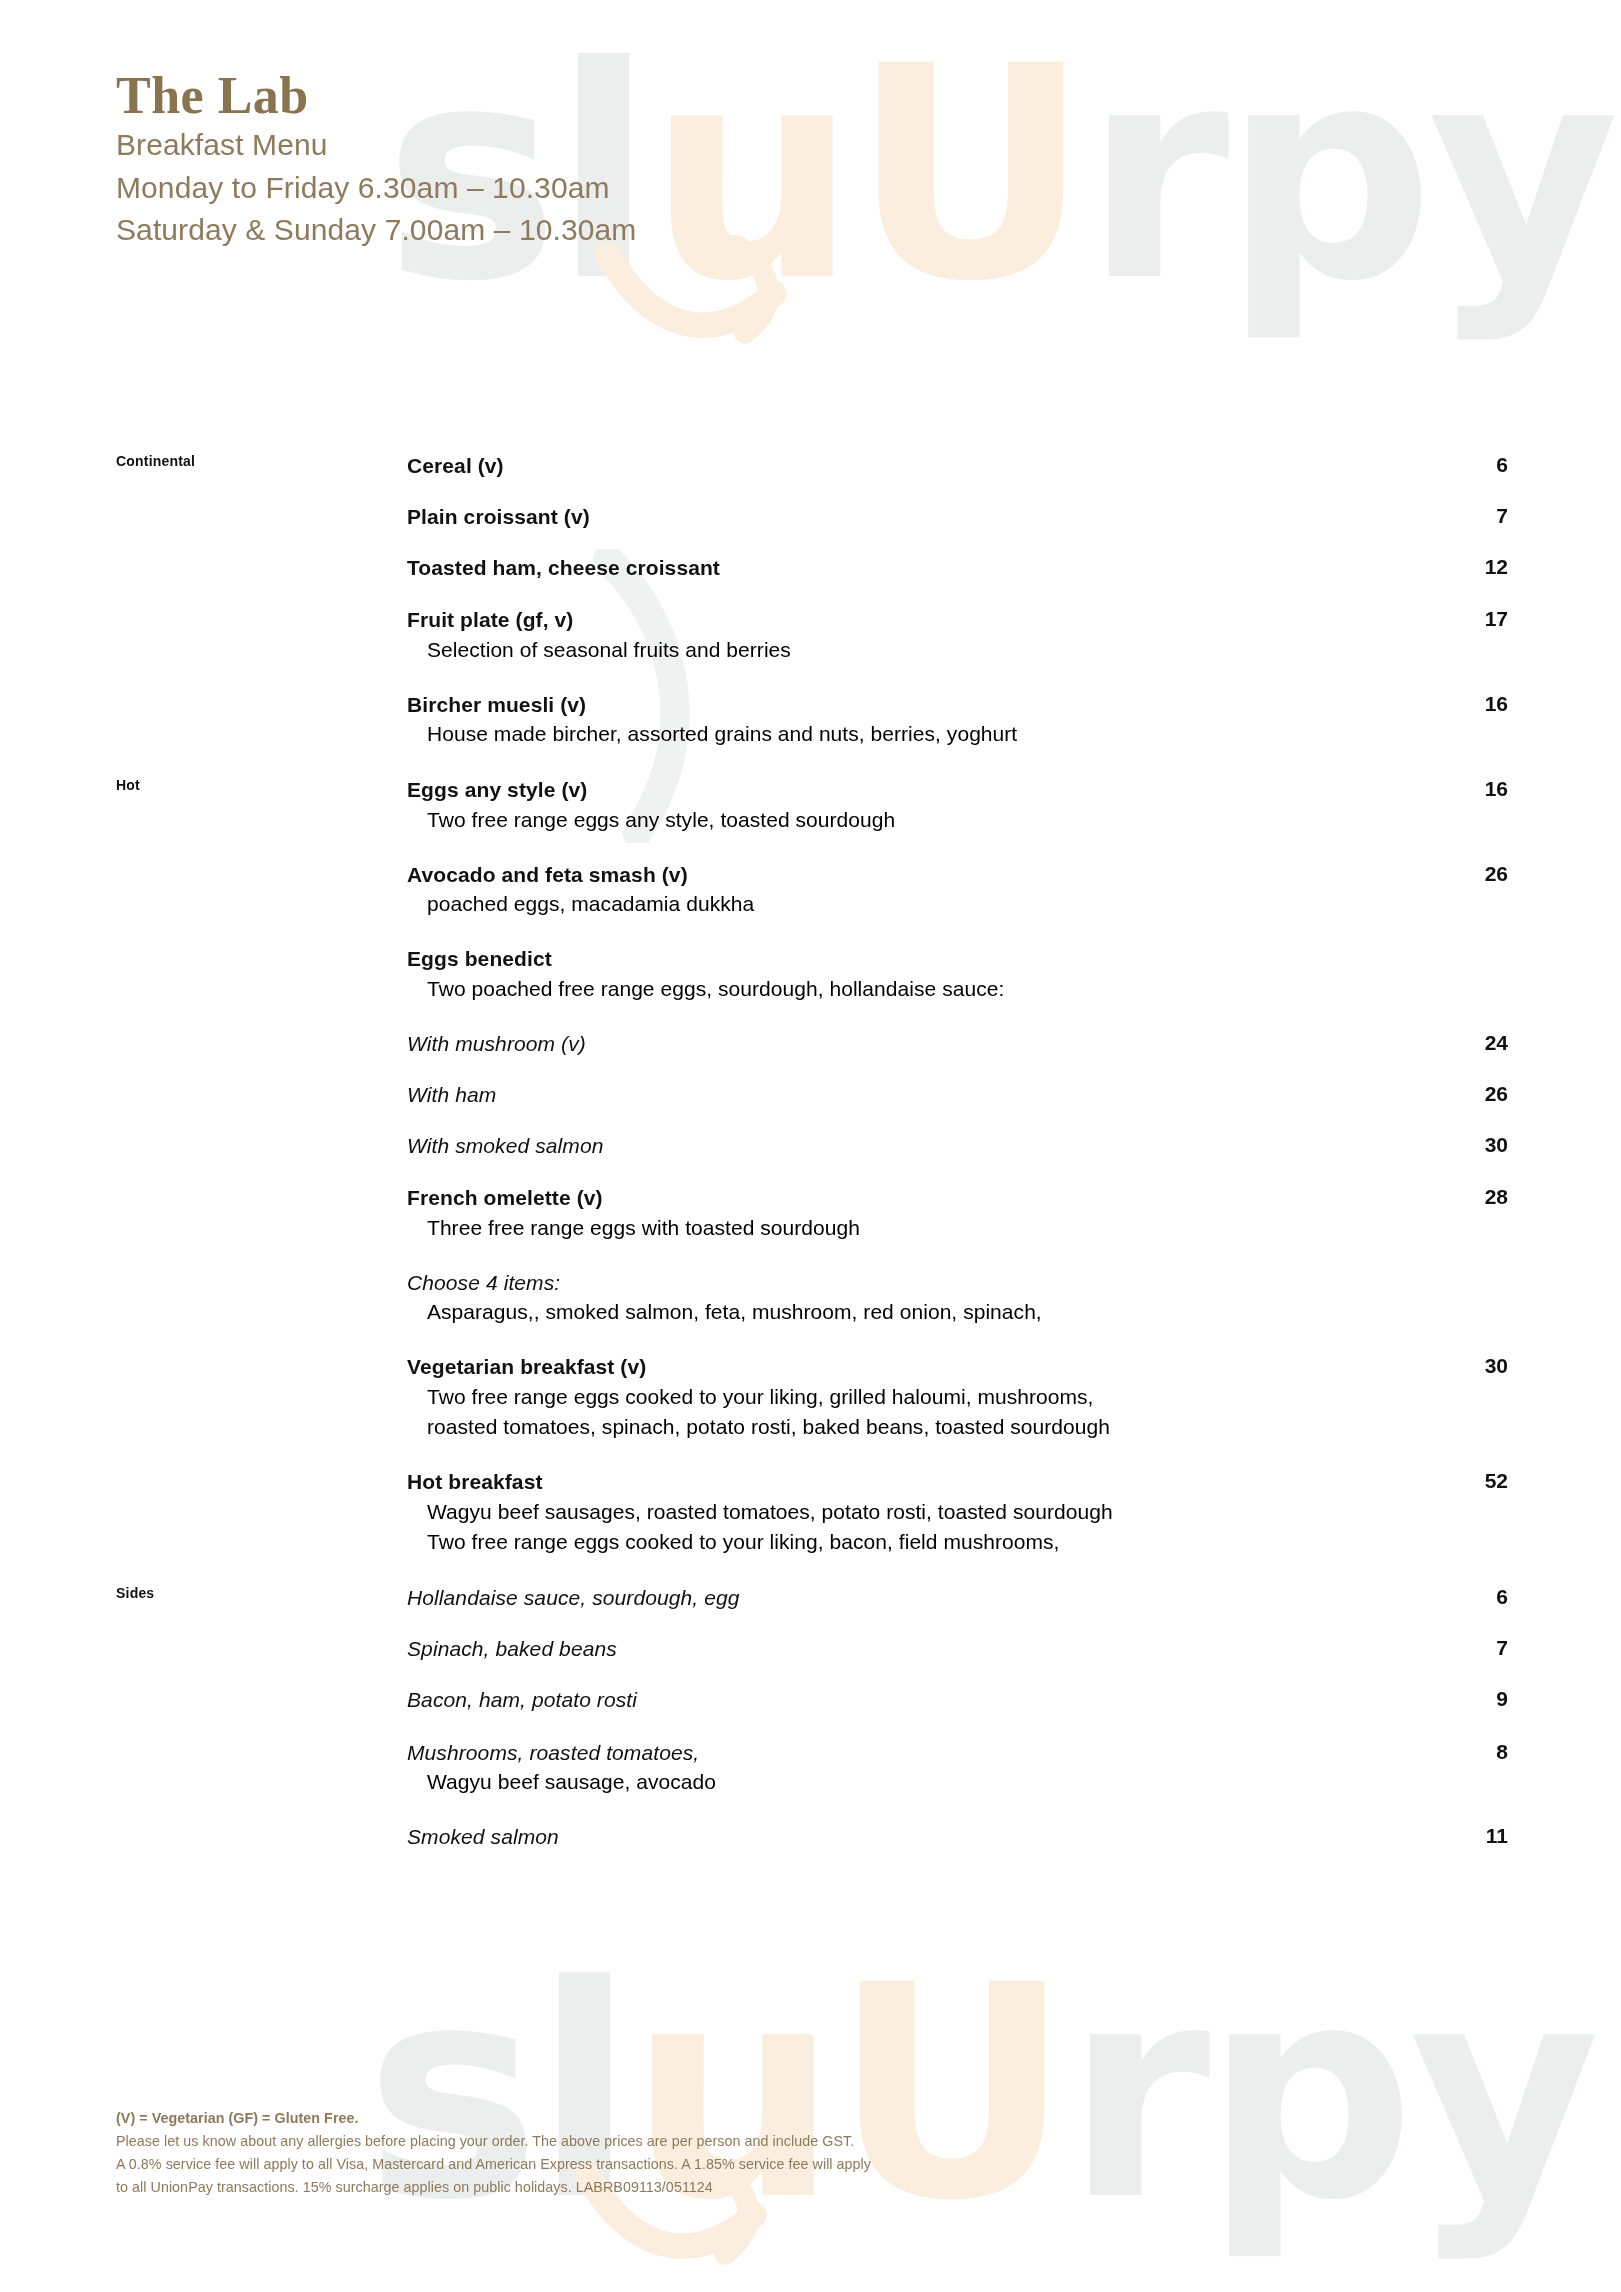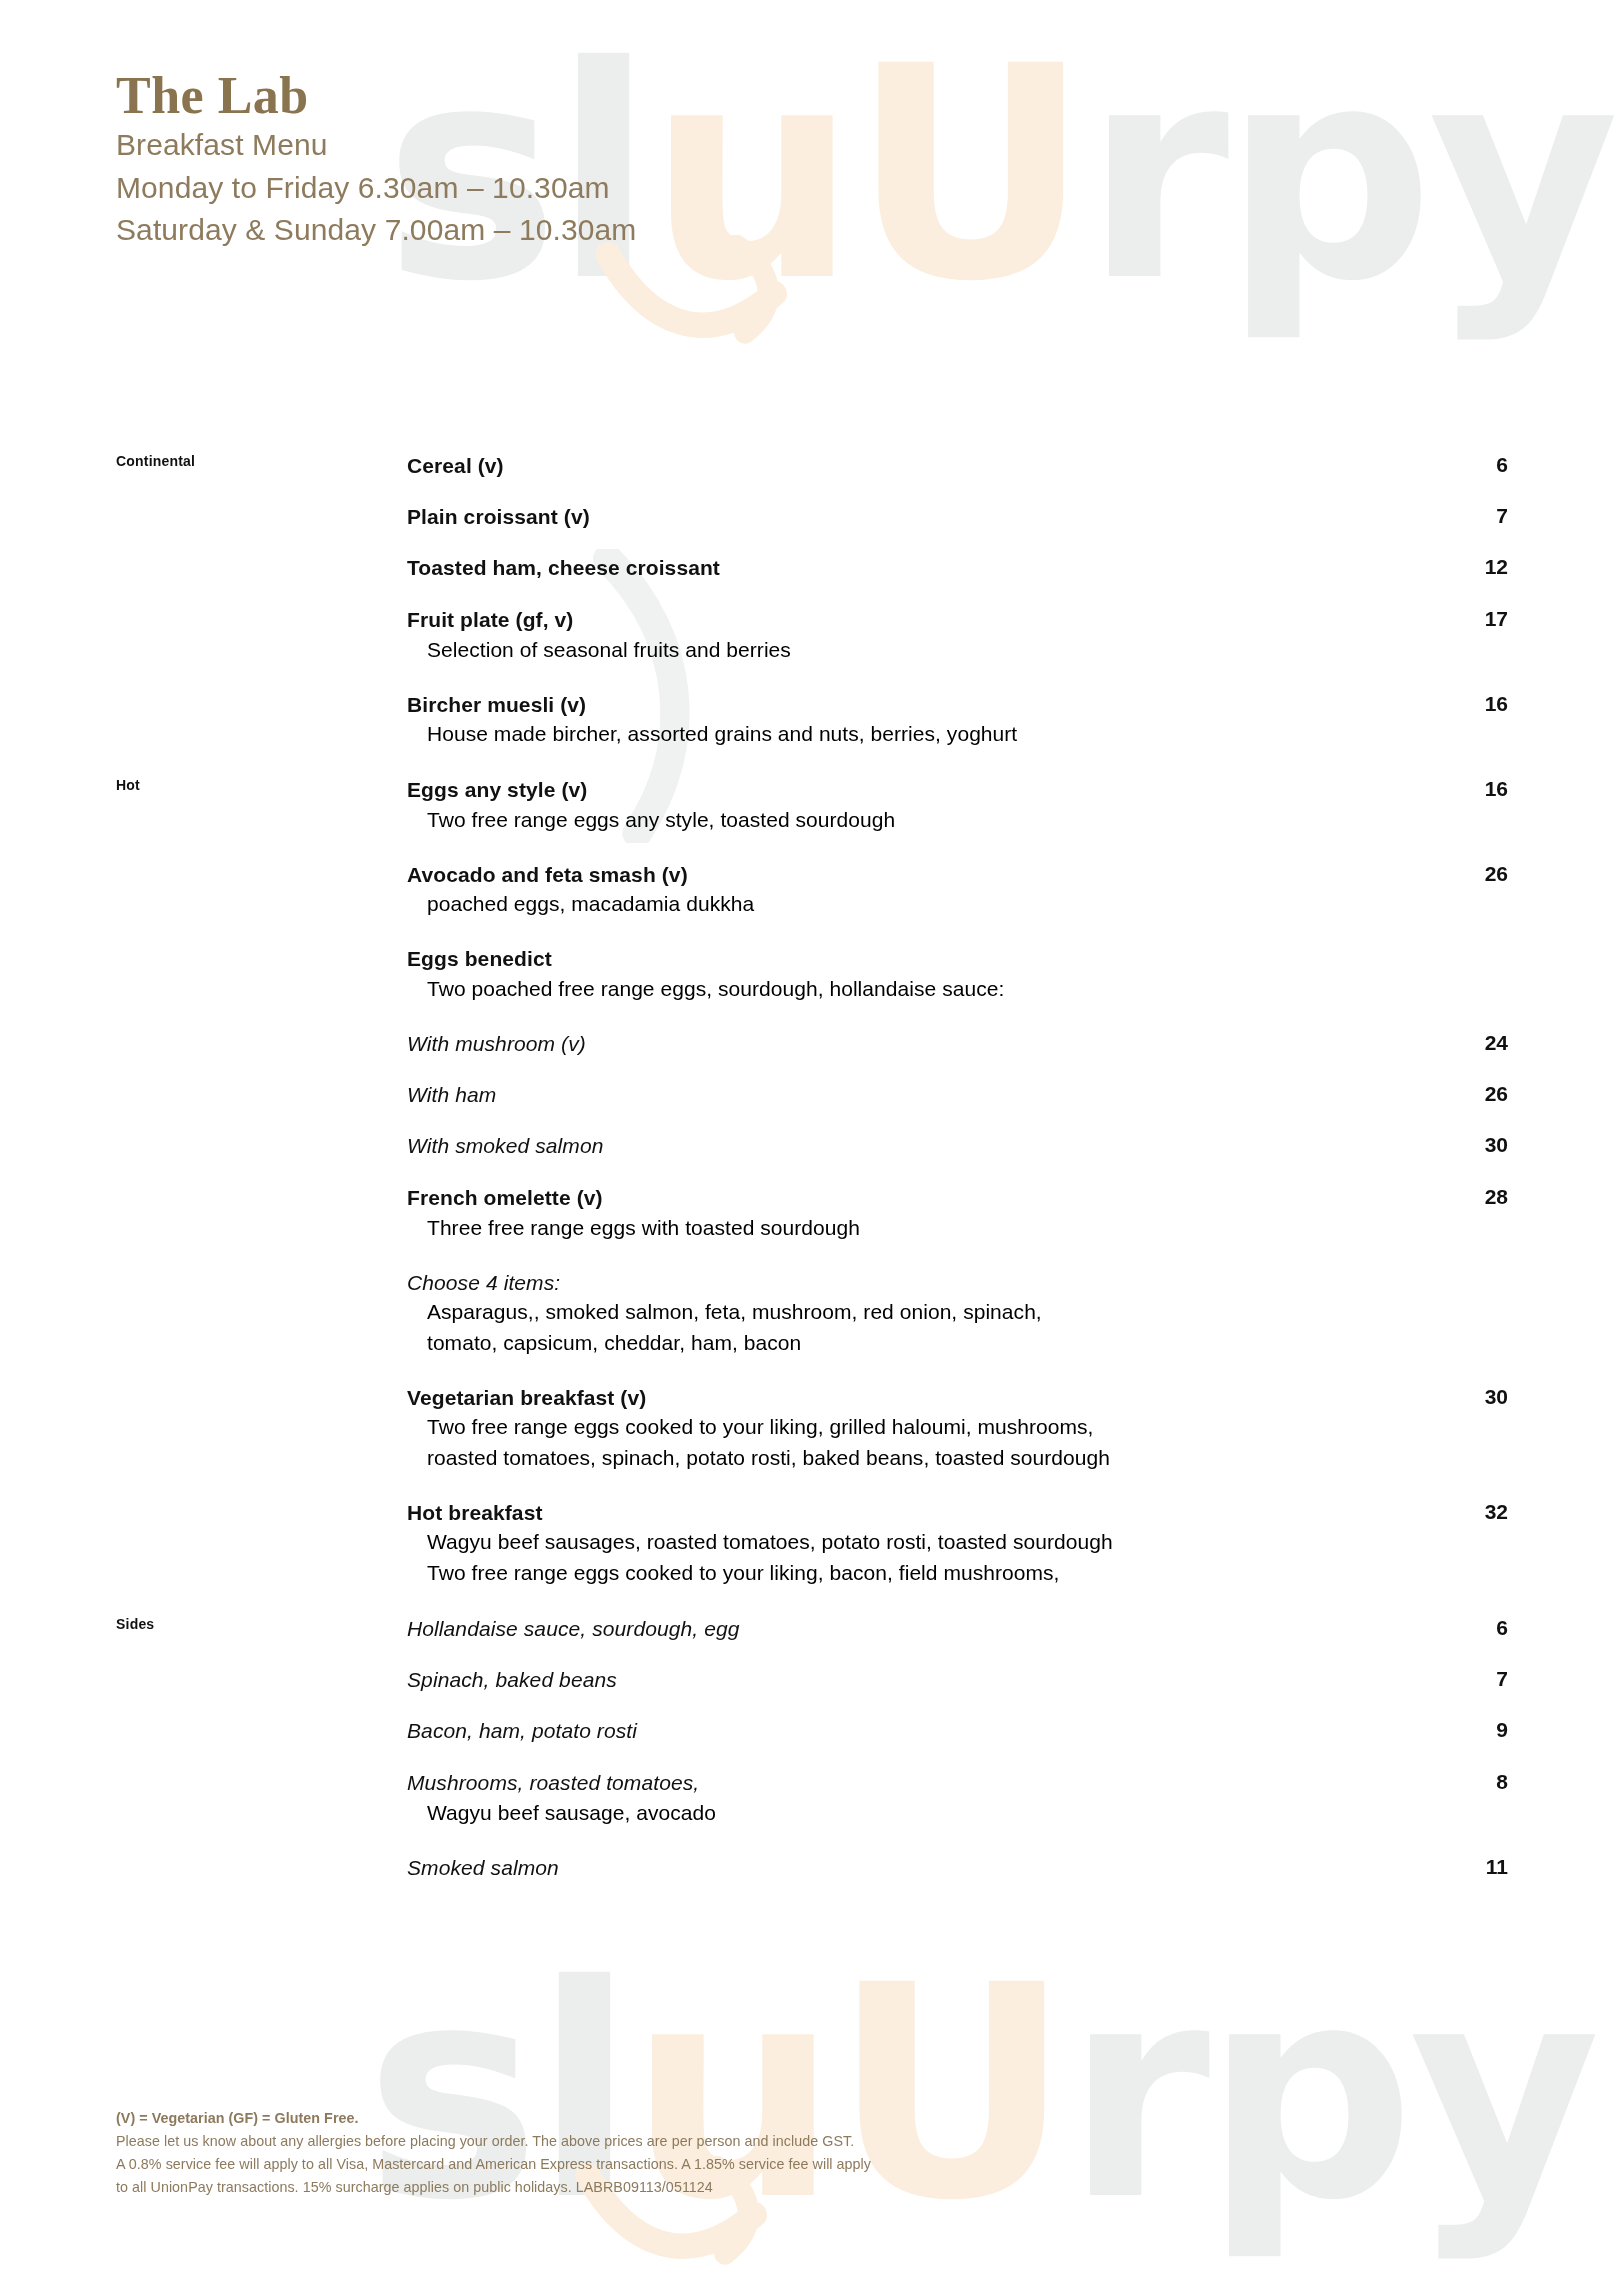--- a/index.html
+++ b/index.html
@@ -270,38 +270,37 @@
             <div class="item-name">French omelette (v)</div>
             <div class="item-desc">
               <span class="dl">Three free range eggs with toasted sourdough</span>
             </div>
             <div class="item-price">28</div>
           </div>
           <div class="item">
             <div class="item-name reg">Choose 4 items:</div>
             <div class="item-desc">
               <span class="dl">Asparagus,, smoked salmon, feta, mushroom, red onion, spinach,</span>
-              <span class="dl">tomato, capsicum, cheddar, ham, bacon</span>
             </div>
           </div>
           <div class="item">
             <div class="item-name">Vegetarian breakfast (v)</div>
             <div class="item-desc">
               <span class="dl">Two free range eggs cooked to your liking, grilled haloumi, mushrooms,</span>
               <span class="dl">roasted tomatoes, spinach, potato rosti, baked beans, toasted sourdough</span>
             </div>
             <div class="item-price">30</div>
           </div>
           <div class="item">
             <div class="item-name">Hot breakfast</div>
             <div class="item-desc">
               <span class="dl">Wagyu beef sausages, roasted tomatoes, potato rosti, toasted sourdough</span>
               <span class="dl">Two free range eggs cooked to your liking, bacon, field mushrooms,</span>
             </div>
-            <div class="item-price">32</div>
+            <div class="item-price">52</div>
           </div>
         </div>
       </div>
       <div class="group">
         <div class="group-label">Sides</div>
         <div class="group-items">
           <div class="item tight">
             <div class="item-name reg">Hollandaise sauce, sourdough, egg</div>
             <div class="item-price">6</div>
           </div>

